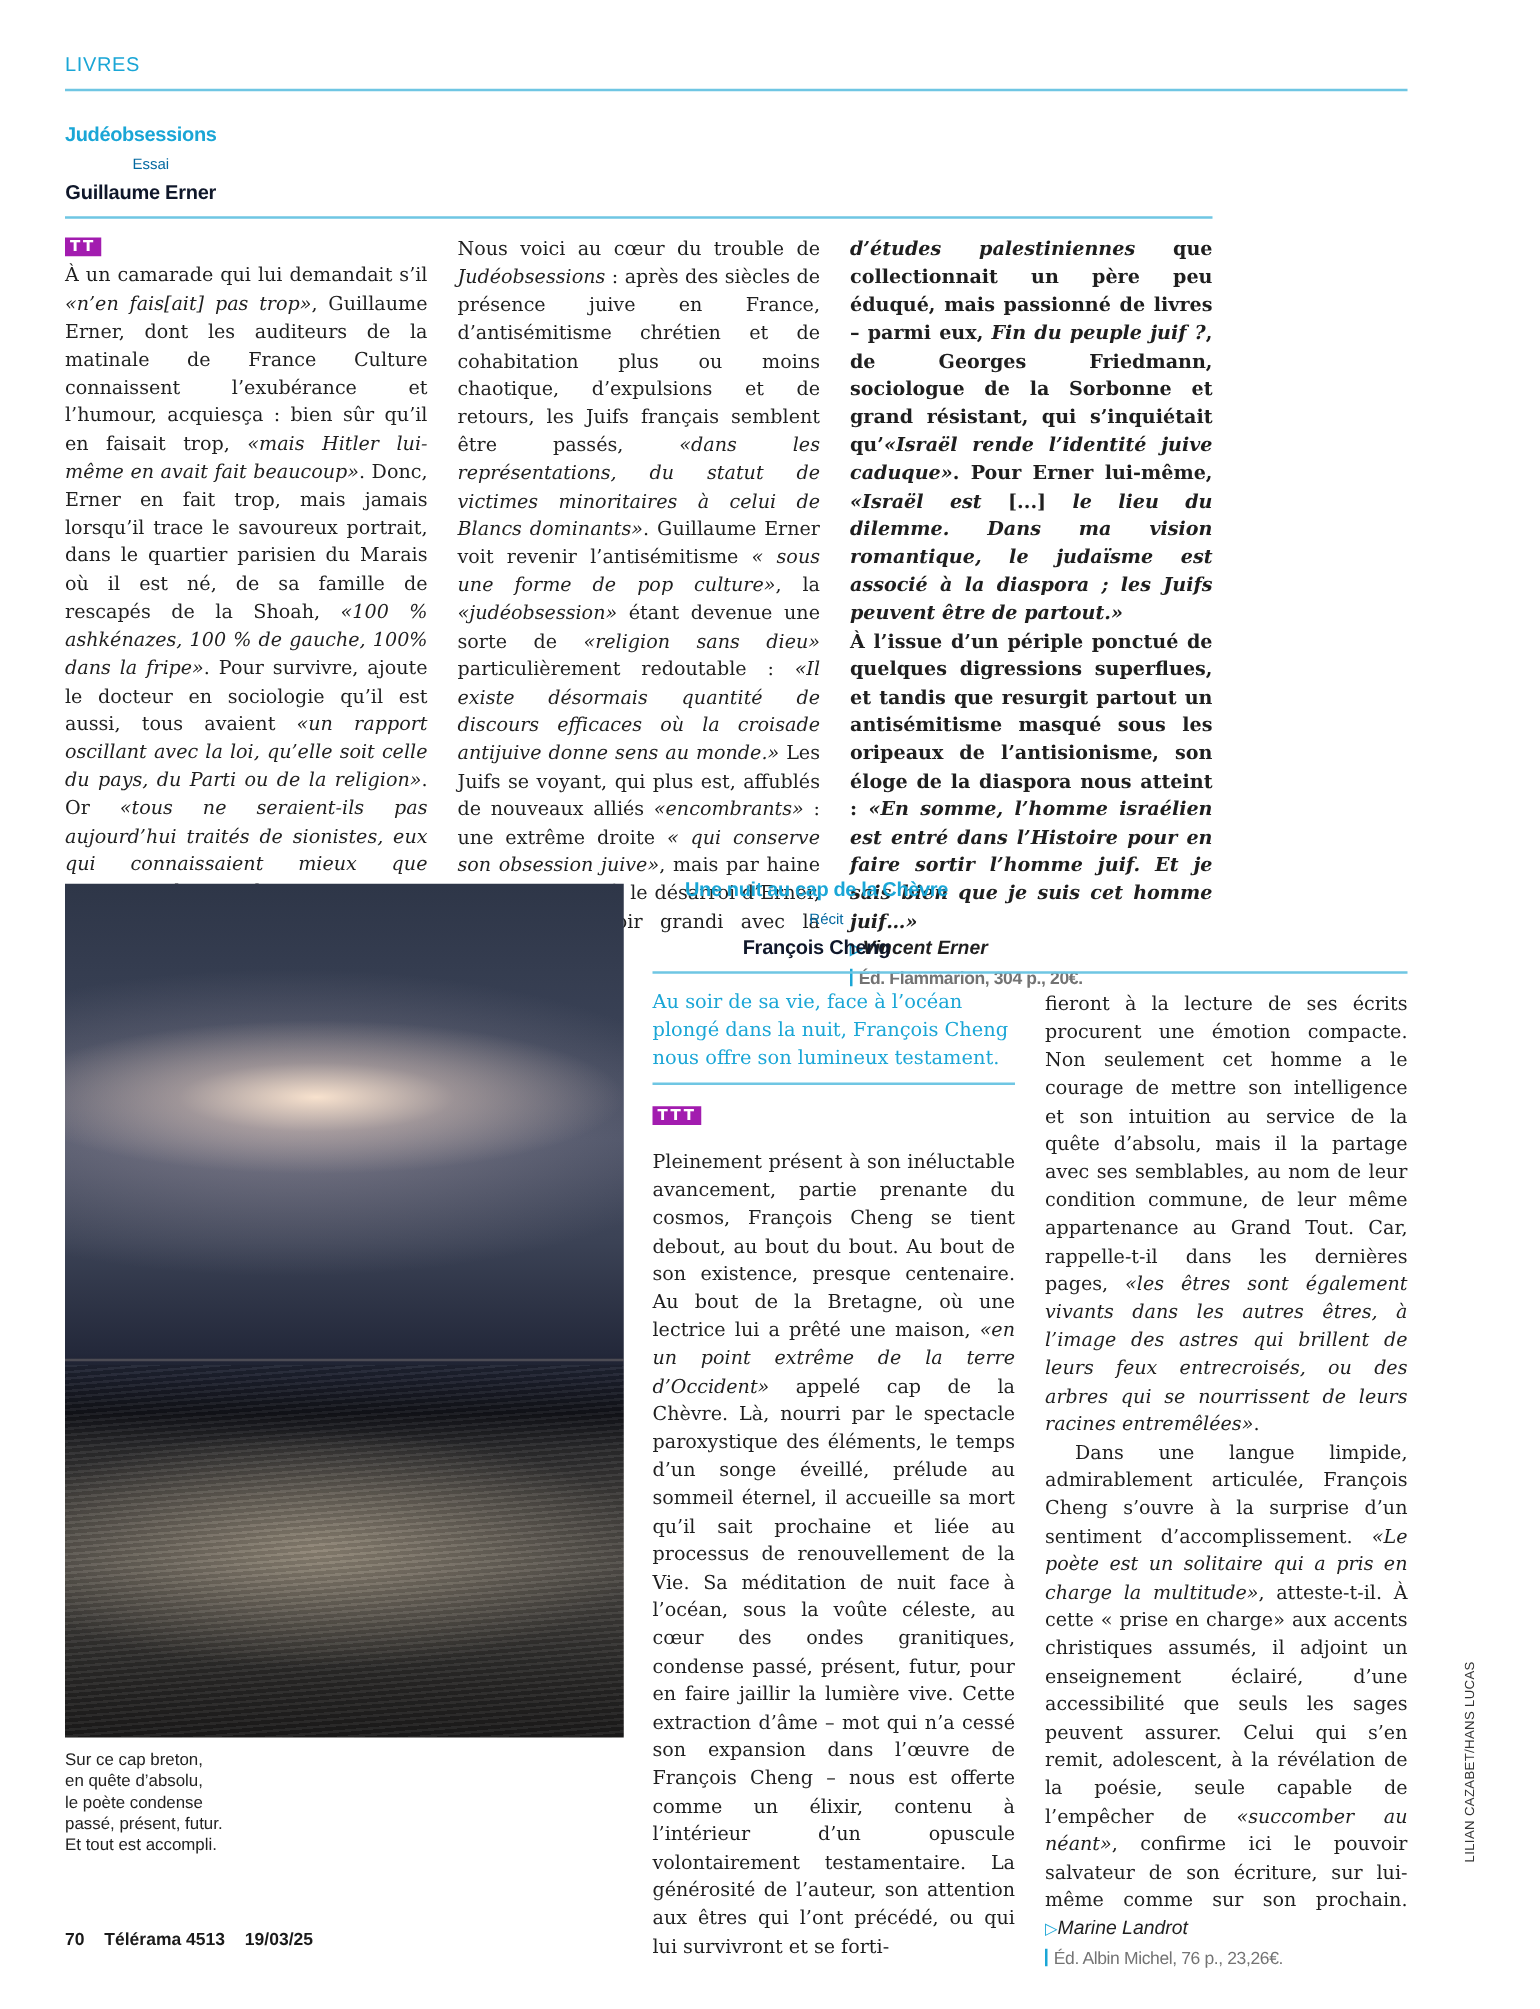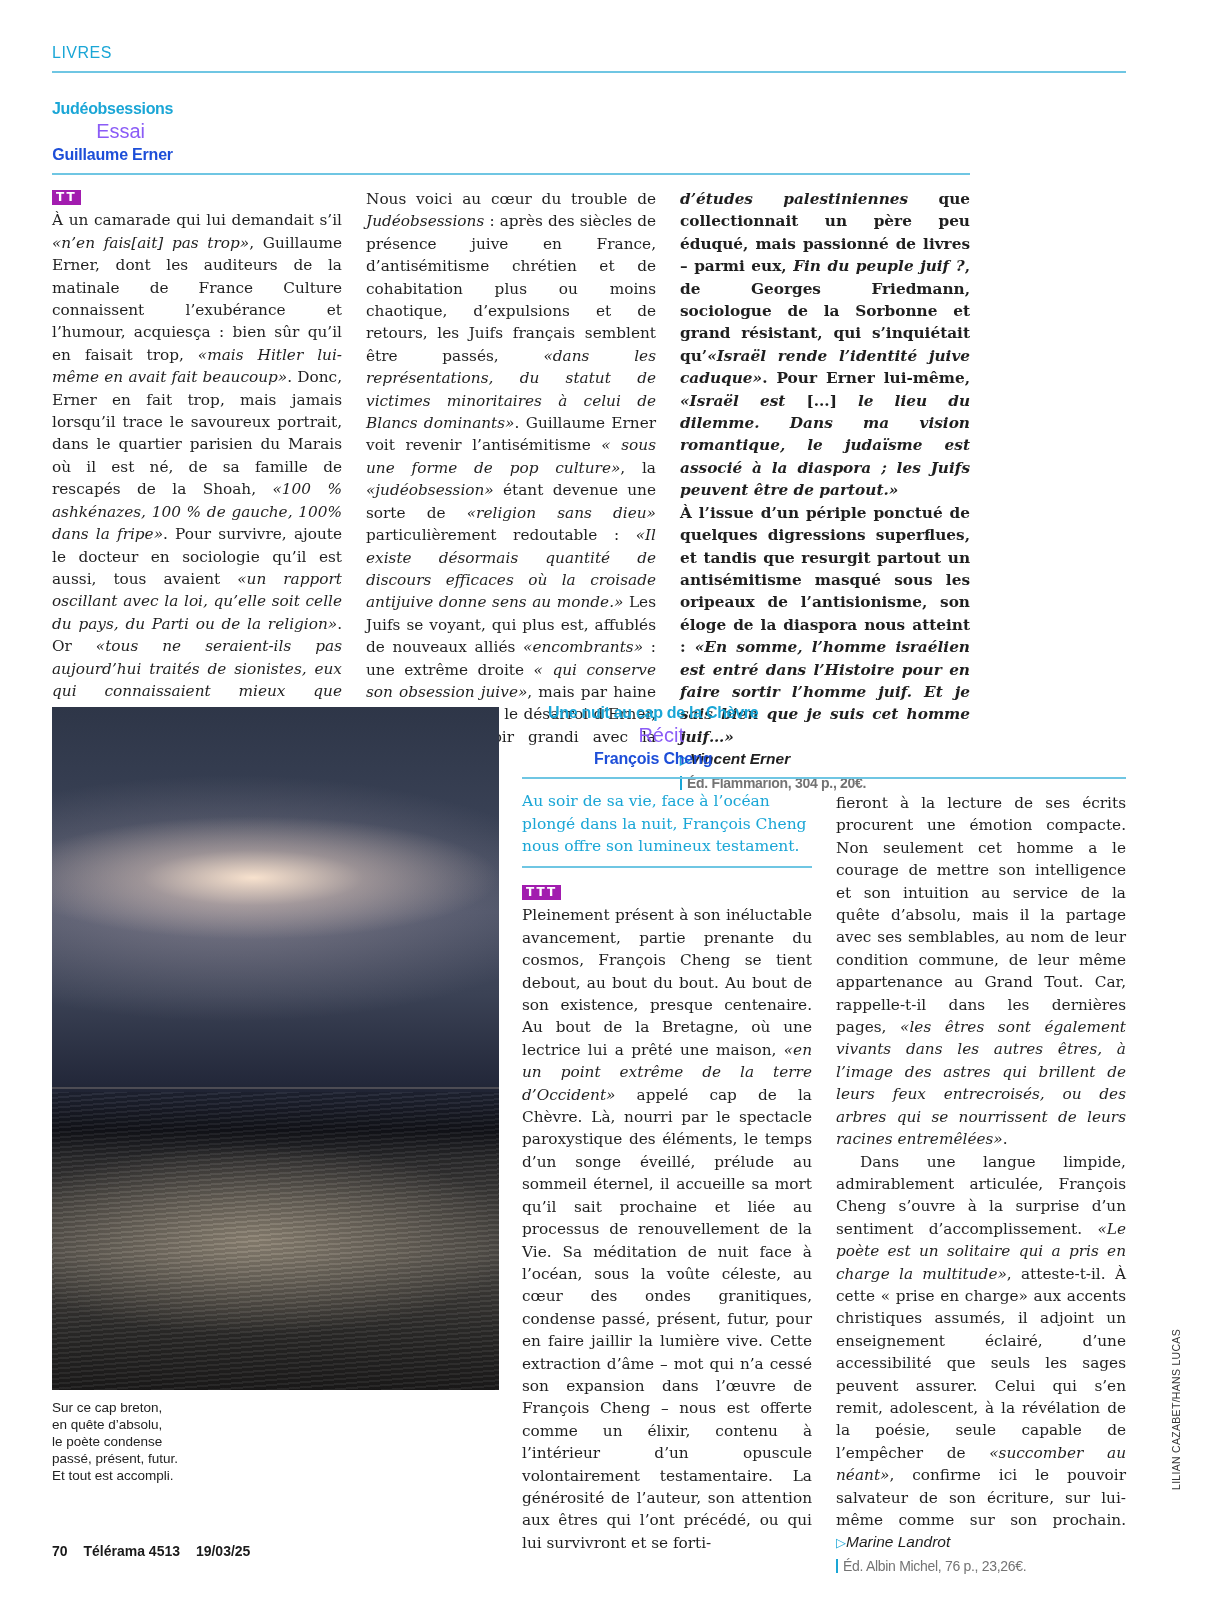--- a/index.html
+++ b/index.html
@@ -4,22 +4,22 @@
 <style>
   html, body { margin:0; padding:0; background:#ffffff; }
   body { width:1232px; height:1607px; position:relative; overflow:hidden; color:#1f1f1f; }
   .sans { font-family: "Liberation Sans", "DejaVu Sans", sans-serif; text-align: center; }
 
   #section-label { position:absolute; left:52px; top:44px; font-size:16px; letter-spacing:0.5px; color:#1aa6d6; }
   #top-rule { position:absolute; left:52px; top:71px; width:1074px; height:2px; background:#6fc6e3; }
 
   .book-head { position:absolute; }
   .book-title { font-weight:bold; font-size:16px; color:#1aa6d6; letter-spacing:-0.3px; line-height:23px; }
-  .book-genre { font-size:20px; color:#8b5cf6; line-height:23px;margin-left:16px; }
-  .book-author { font-weight:bold; font-size:16px; color:#1d4ed8; line-height:23px; letter-spacing:-0.2px; }
+  .book-genre { font-size:12px; color:#0369a1; line-height:23px;margin-left:16px; }
+  .book-author { font-weight:bold; font-size:16px; color:#0f172a; line-height:23px; letter-spacing:-0.2px; }
   .rule { position:absolute; height:1.5px; background:#6fc6e3; }
 
   .rating { display:inline-block; background:#a21caf; color:#fff; font-family:"DejaVu Sans", sans-serif; font-weight:bold; font-size:12px; line-height:15px; padding:0 4px; letter-spacing:2px; }
 
   .col { position:absolute; font-family:"DejaVu Serif","Liberation Serif",serif; font-size:15.3px; line-height:22.4px; text-align:justify; color:#1f1f1f; hyphens:auto; }
   .col p { margin:0; }
   .col i { font-style:italic; }
   .indent { text-indent:24px; }
 
   .signoff { font-family:"Liberation Sans", sans-serif; font-style:italic; font-size:15.5px; }
@@ -92,21 +92,21 @@
   <div class="book-title">Une nuit au cap de la Chèvre</div>
   <div class="book-genre">Récit</div>
   <div class="book-author">François Cheng</div>
 </div>
 <div class="rule" style="left:522px; top:777px; width:604px;"></div>
 
 <div id="deck">Au soir de sa vie, face à l’océan plongé dans la nuit, François Cheng nous offre son lumineux testament.</div>
 <div class="rule" style="left:522px; top:866px; width:290px;"></div>
 
 <div class="col" id="r2c1" style="left:522px; top:880px; width:290px;">
-  <div style="margin-bottom:2px;"><span class="rating">TTT</span></div>
+  <div style="margin-bottom:16px;"><span class="rating">TTT</span></div>
   <p>Pleinement présent à son inéluctable avancement, partie prenante du cosmos, François Cheng se tient debout, au bout du bout. Au bout de son existence, presque centenaire. Au bout de la Bretagne, où une lectrice lui a prêté une maison, <i>«en un point extrême de la terre d’Occident»</i> appelé cap de la Chèvre. Là, nourri par le spectacle paroxystique des éléments, le temps d’un songe éveillé, prélude au sommeil éternel, il accueille sa mort qu’il sait prochaine et liée au processus de renouvellement de la Vie. Sa méditation de nuit face à l’océan, sous la voûte céleste, au cœur des ondes granitiques, condense passé, présent, futur, pour en faire jaillir la lumière vive. Cette extraction d’âme – mot qui n’a cessé son expansion dans l’œuvre de François Cheng – nous est offerte comme un élixir, contenu à l’intérieur d’un opuscule volontairement testamentaire. La générosité de l’auteur, son attention aux êtres qui l’ont précédé, ou qui lui survivront et se forti-</p>
 </div>
 
 <div class="col" id="r2c2" style="left:836px; top:792px; width:290px;">
   <p>fieront à la lecture de ses écrits procurent une émotion compacte. Non seulement cet homme a le courage de mettre son intelligence et son intuition au service de la quête d’absolu, mais il la partage avec ses semblables, au nom de leur condition commune, de leur même appartenance au Grand Tout. Car, rappelle-t-il dans les dernières pages, <i>«les êtres sont également vivants dans les autres êtres, à l’image des astres qui brillent de leurs feux entrecroisés, ou des arbres qui se nourrissent de leurs racines entremêlées»</i>.</p>
   <p class="indent"><span>Dans une langue limpide, admirablement articulée, François Cheng s’ouvre à la surprise d’un sentiment d’accomplissement. <i>«Le poète est un solitaire qui a pris en charge la multitude»</i>, atteste-t-il. À cette « prise en charge» aux accents christiques assumés, il adjoint un enseignement éclairé, d’une accessibilité que seuls les sages peuvent assurer. Celui qui s’en remit, adolescent, à la révélation de la poésie, seule capable de l’empêcher de <i>«succomber au néant»</i>, confirme ici le pouvoir salvateur de son écriture, sur lui-même comme sur son prochain. </span><span class="signoff"><span class="tri">▷</span><span>Marine Landrot</span></span></p>
   <div class="pubinfo"><span class="bar"></span><span>Éd. Albin Michel, 76 p., 23,26€.</span></div>
 </div>
 
 <div id="credit">LILIAN CAZABET/HANS LUCAS</div>

